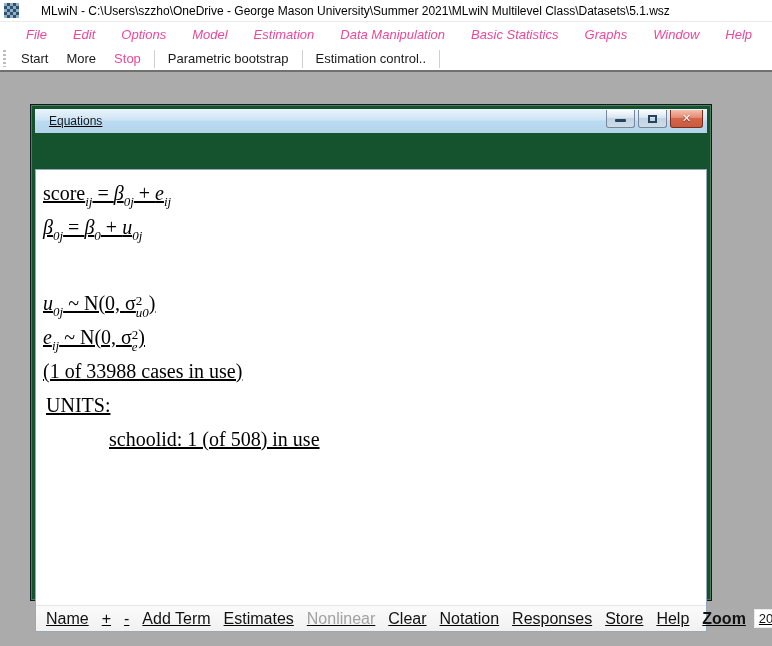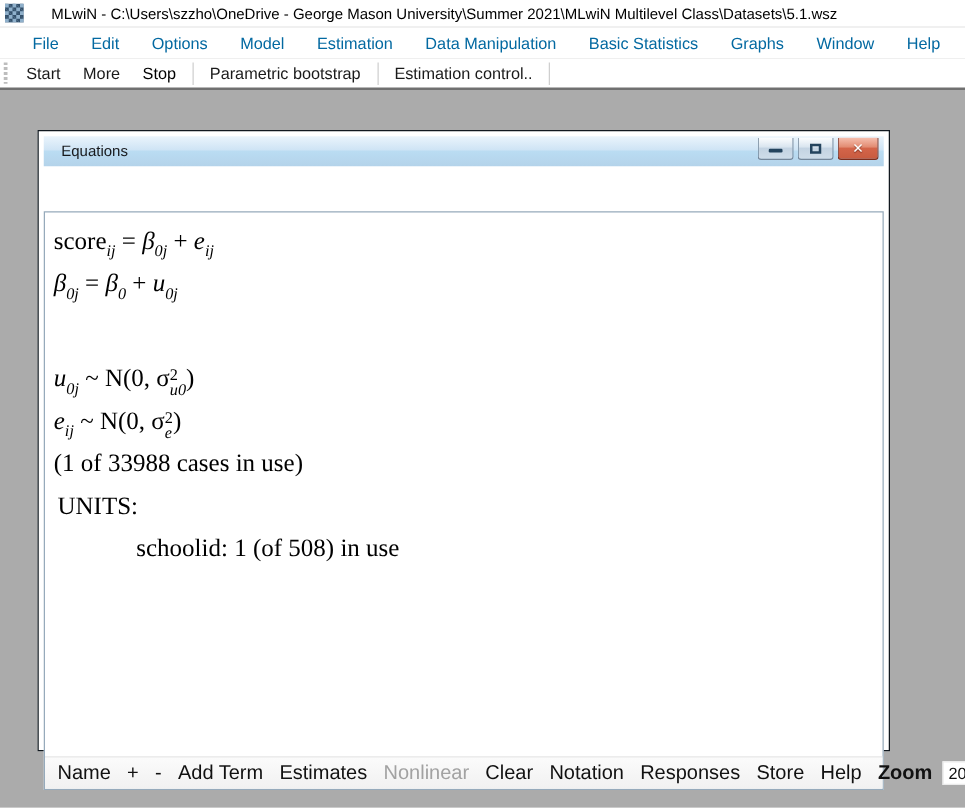--- a/index.html
+++ b/index.html
@@ -12,37 +12,37 @@
   .titlebar { height:22px; background:#ffffff; display:flex; align-items:center; padding-left:4px; border-bottom:1px solid #ececec; flex:0 0 auto; }
   .app-icon { width:15px; height:15px; margin-right:6px; flex:0 0 auto;
     background-image:
       linear-gradient(45deg,#33506b 25%,transparent 25%,transparent 75%,#33506b 75%),
       linear-gradient(45deg,#33506b 25%,#8fb0cb 25%,#8fb0cb 75%,#33506b 75%);
     background-size:6px 6px; background-position:0 0,3px 3px; }
   .title-text { font-size:12px; color:#000; white-space:nowrap;margin-left:16px; }
 
   
   .menubar { height:25px; background:#ffffff; display:flex; align-items:center; padding-left:13px; flex:0 0 auto; }
-  .menu-item { font-size:13px; color:#0369a1; padding:4px 13px; cursor:default; }
+  .menu-item { font-size:13px; color:#ec4899; padding:4px 13px; cursor:default;font-style:italic; }
 
   
   .toolbar { height:25px; background:#ffffff; display:flex; align-items:center; border-bottom:2px solid #707070; flex:0 0 auto; }
   .grip { width:3px; height:17px; margin:0 6px 0 3px;
     background:repeating-linear-gradient(180deg,#bdbdbd 0 2px,transparent 2px 4px); }
   .tb-btn { font-size:13px; color:#1a1a1a; padding:3px 9px; white-space:nowrap; }
-  .tb-btn.disabled { color:#000000; }
+  .tb-btn.disabled { color:#ec4899; }
   .tb-sep { width:1px; height:18px; background:#cfcfcf; margin:0 4px; }
 
   
   .workspace { flex:1 1 auto; background:#ababab; position:relative; }
 
   
   .eq-window { position:absolute; left:30px; top:32px; width:682px; height:497px;
-    background:#ffffff; border:1px solid #11181f; padding:4px;
-    box-shadow:0 0 0 1px rgba(255,255,255,0.25) inset; }
+    background:#14532d; border:1px solid #11181f; padding:4px;
+    box-shadow:0 0 0 1px rgba(255,255,255,0.25) inset;text-decoration:underline; }
   .eq-titlebar { height:24px; position:relative; display:flex; align-items:center;
     background:linear-gradient(180deg,#eaf4fc 0%,#cfe4f5 45%,#badcf2 50%,#b4d3ea 100%); }
   .eq-title { font-size:12px; color:#17191c; padding-left:14px; }
   .win-controls { position:absolute; right:4px; top:1px; display:flex; }
   .win-btn { width:29px; height:18px; border:1px solid #75879a; border-radius:0 0 3px 3px; border-top:none;
     background:linear-gradient(180deg,#fdfeff 0%,#d9e5ef 45%,#c3d3e2 50%,#cfdde9 100%);
     margin-left:3px; display:flex; align-items:center; justify-content:center; position:relative; }
   .win-btn.close { width:33px; border-color:#7c2d1d;
     background:linear-gradient(180deg,#f6c0b0 0%,#e28b72 45%,#d4654a 50%,#c85b40 100%); }
   .glyph-min { width:11px; height:3px; background:#24445e; border-radius:1px; margin-top:4px; }

